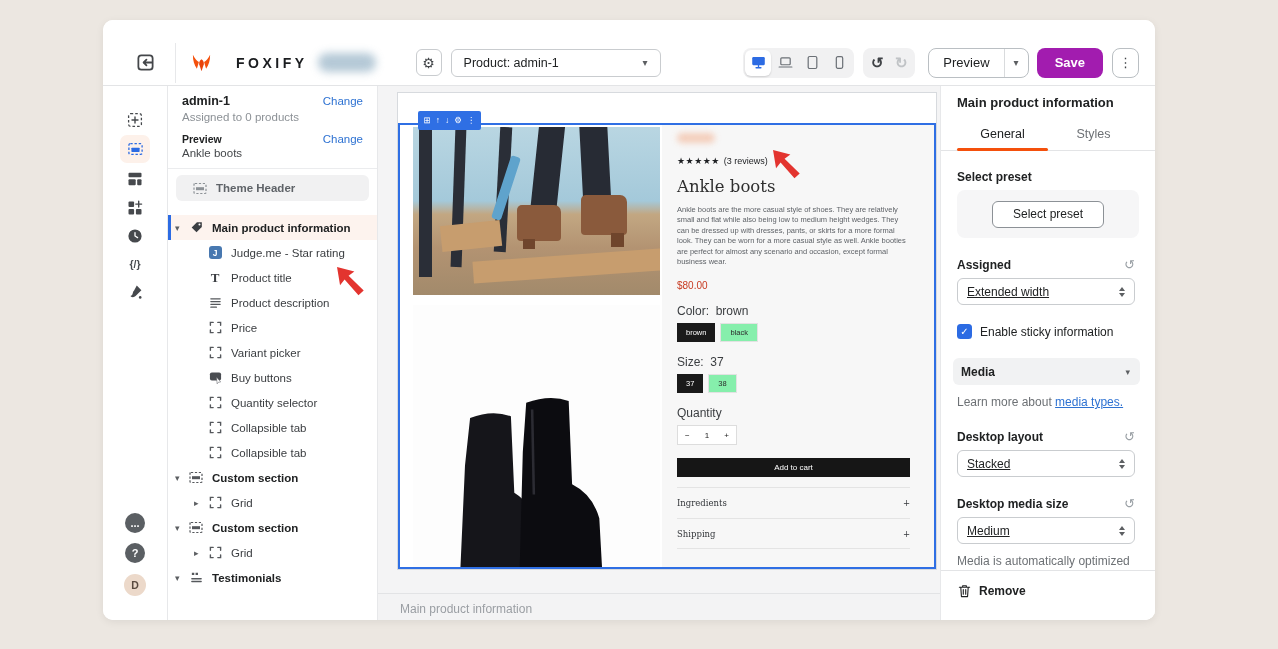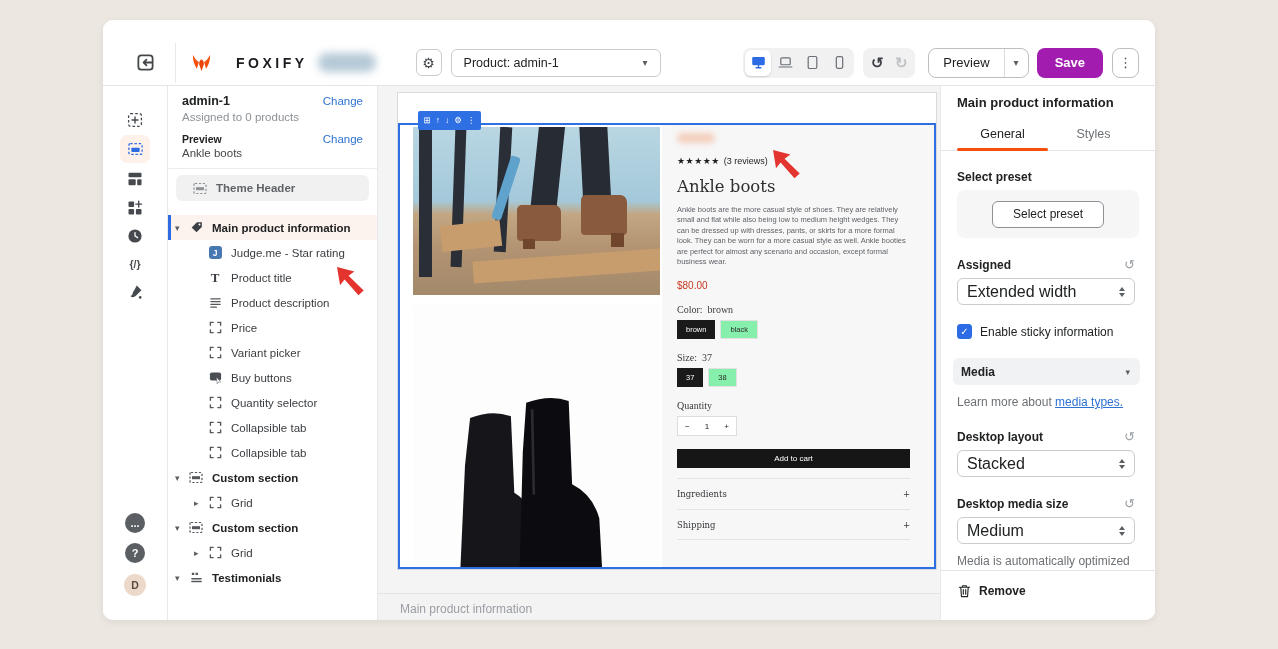--- a/index.html
+++ b/index.html
@@ -94,21 +94,21 @@
   .p1-blue { position:absolute; background:#5fa3cc; transform:rotate(18deg); border-radius:3px; }
   .photo2 { position:relative; width:247px; height:264px; margin-top:10px; background:#fdfdfd; overflow:hidden; }
   .photo2 svg { position:absolute; left:35px; bottom:-12px; }
   .info-col { flex:1; background:#f7f7f7; padding:6px 24px 0 15px; }
   .vendor-blob { width:38px; height:10px; border-radius:5px; background:#f3c3ab; filter:blur(3px); opacity:.8; margin-top:2px; }
   .stars-row { margin-top:13px; font-size:9px; color:#1d1f22; display:flex; align-items:center; gap:4px; }
   .stars { letter-spacing:.5px; }
   .sf-title { margin-top:11px; font-family:"DejaVu Serif", serif; font-size:16.5px; color:#2e2e2e; }
   .sf-desc { margin-top:9px; font-size:7.5px; line-height:10.4px; color:#5f6368; }
   .sf-price { margin-top:13px; font-size:10px; color:#c73a21; }
-  .sf-optlabel { margin-top:13px; font-size:10px; color:#3a3d40;font-family:Liberation Serif, serif; }
+  .sf-optlabel { margin-top:13px; font-size:12px; color:#3a3d40; }
   .sf-swatches { margin-top:5px; display:flex; gap:5px; }
   .swatch { height:19px; padding:0 9px; display:flex; align-items:center; justify-content:center; font-size:7.5px; cursor:pointer; }
   .swatch.on { background:#1a1a1a; color:#fff; }
   .swatch.off { background:#86efac; color:#2c2c2c; border:1px solid #e2e2e2; }
   .sf-qty { margin-top:5px; width:60px; height:20px; border:1px solid #ddd; background:#fff; display:flex; align-items:center;
             justify-content:space-between; padding:0 7px; font-size:8px; color:#222; }
   .sf-qty span { cursor:pointer; }
   .atc-btn { margin-top:13px; width:100%; height:19px; background:#161616; color:#fff; font-size:8px; display:flex;
              align-items:center; justify-content:center; cursor:pointer; }
   .sf-tabs { margin-top:10px;text-align:right; }
@@ -125,21 +125,21 @@
   .rp-tabs { display:flex; padding:0 16px; margin-top:10px; border-bottom:1px solid #e3e4e6; }
   .rp-tab { flex:1; text-align:center; padding:7px 0 9px 0; font-size:12.5px; color:#6d7175; cursor:pointer; position:relative; }
   .rp-tab.active { color:#202223; }
   .rp-tab.active::after { content:""; position:absolute; left:0; right:0; bottom:-1px; height:3px; background:#f4500c; border-radius:2px; }
   .rp-label { padding:0 16px; font-size:12px; font-weight:600; color:#202223; display:flex; align-items:center; justify-content:space-between; }
   .rp-label .reset { color:#9aa0a5; font-size:13px; font-weight:400; margin-right:4px; transform:scaleX(-1); cursor:pointer; }
   .preset-box { margin:6px 16px 0 16px; height:48px; background:#f6f6f7; border-radius:8px; display:flex; align-items:center; justify-content:center; }
   .preset-btn { width:112px; height:27px; background:#fff; border:1px solid #8c9196; border-radius:6px; font-size:12px;
                 color:#202223; display:flex; align-items:center; justify-content:center; cursor:pointer; }
   .rp-select { margin:6px 20px 0 16px; height:27px; border:1px solid #c9cccf; border-radius:6px; background:#fff;
-               display:flex; align-items:center; padding:8px 9px; font-size:16px; color:#202223; cursor:pointer; }
+               display:flex; align-items:center; padding:8px 9px; font-size:12px; color:#202223; cursor:pointer;text-decoration:underline; }
   .sortglyph { margin-left:auto; display:flex; flex-direction:column; gap:2px; }
   .sortglyph i { display:block; width:0; height:0; border-left:3.5px solid transparent; border-right:3.5px solid transparent; }
   .sortglyph i.up { border-bottom:4px solid #5c5f62; }
   .sortglyph i.dn { border-top:4px solid #5c5f62; }
   .chk-row { display:flex; align-items:center; gap:8px; padding:0 16px; }
   .chk { width:15px; height:15px; border-radius:3.5px; background:#2c6be3; color:#fff; font-size:10px; display:flex;
          align-items:center; justify-content:center; cursor:pointer; flex:0 0 15px; }
   .chk-row span.lbl { font-size:12px; color:#202223; }
   .media-bar { margin:0 15px 0 12px; height:27px; background:#f1f2f3; border-radius:6px; display:flex; align-items:center;
                justify-content:space-between; padding:0 10px 0 8px; cursor:pointer; }

